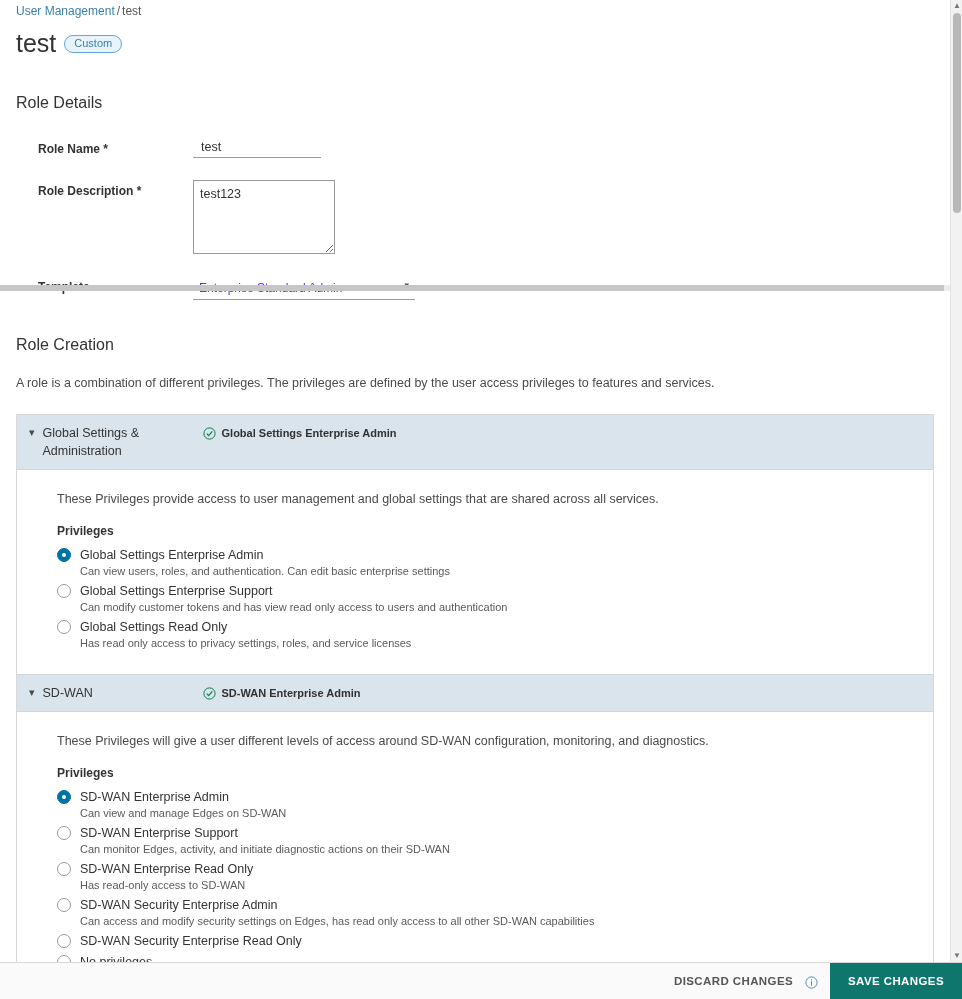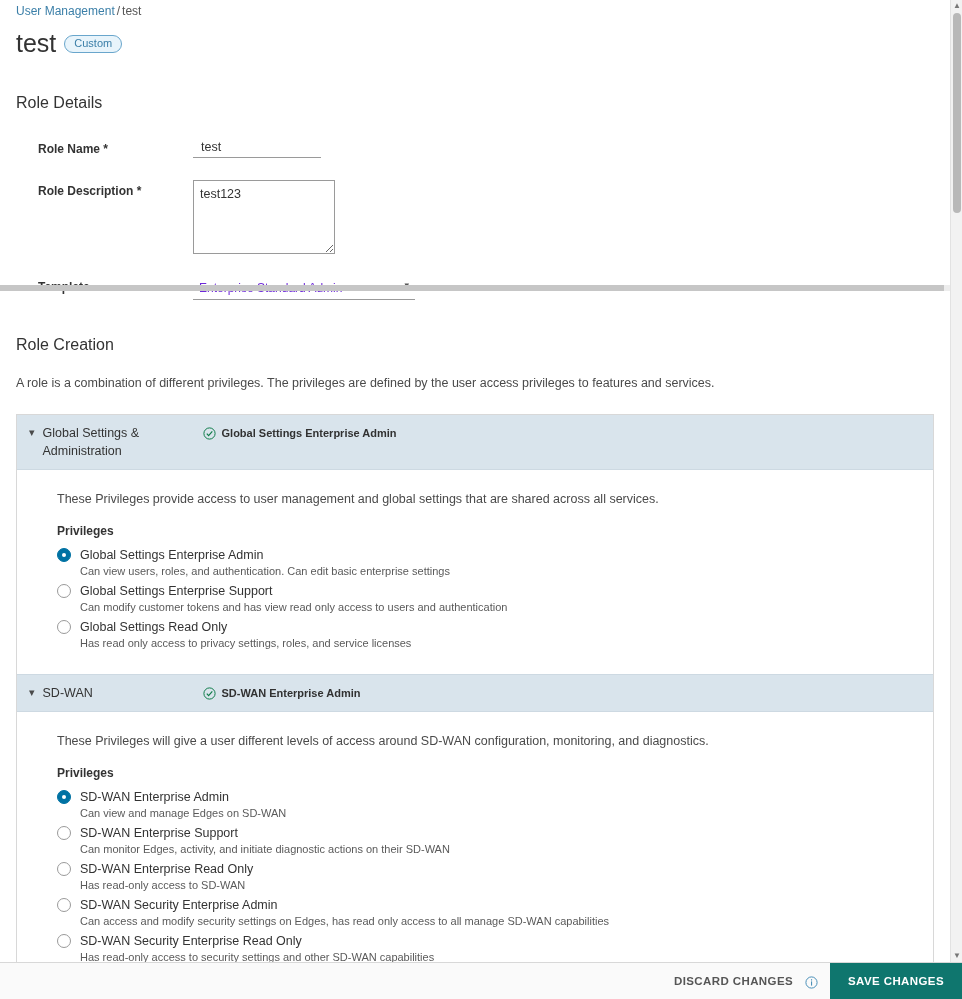--- a/index.html
+++ b/index.html
@@ -437,29 +437,28 @@
               <span class="radio-text">SD-WAN Enterprise Read Only</span>
             </div>
             <div class="radio-help">Has read-only access to SD-WAN</div>
           </div>
 
           <div class="radio-item">
             <div class="radio-line">
               <span class="radio"></span>
               <span class="radio-text">SD-WAN Security Enterprise Admin</span>
             </div>
-            <div class="radio-help">Can access and modify security settings on Edges, has read only access to all manage SD-WAN capabilities</div>
+            <div class="radio-help">Can access and modify security settings on Edges, has read only access to all other SD-WAN capabilities</div>
           </div>
 
           <div class="radio-item">
             <div class="radio-line">
               <span class="radio"></span>
               <span class="radio-text">SD-WAN Security Enterprise Read Only</span>
             </div>
-            <div class="radio-help">Has read-only access to security settings and other SD-WAN capabilities</div>
           </div>
 
           <div class="radio-item">
             <div class="radio-line">
               <span class="radio"></span>
               <span class="radio-text">No privileges</span>
             </div>
             <div class="radio-help">Cannot access any SD-WAN related features</div>
           </div>
         </div>

